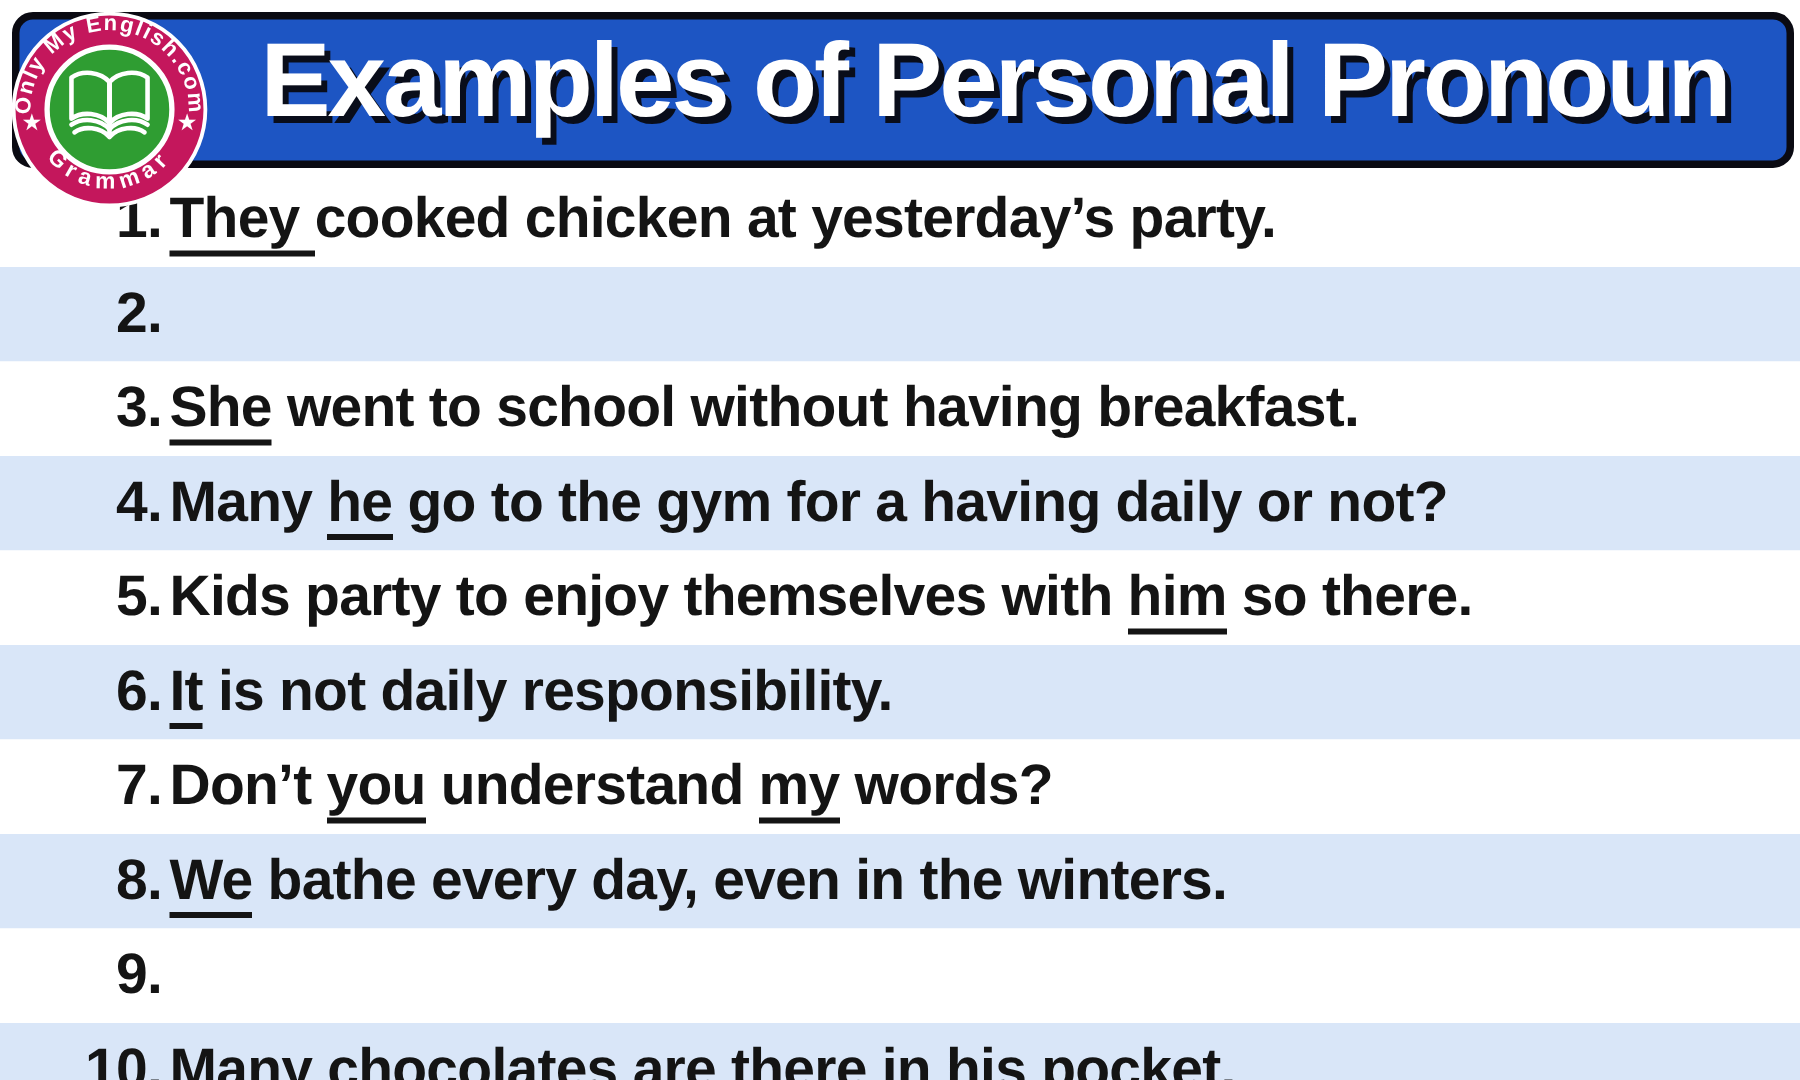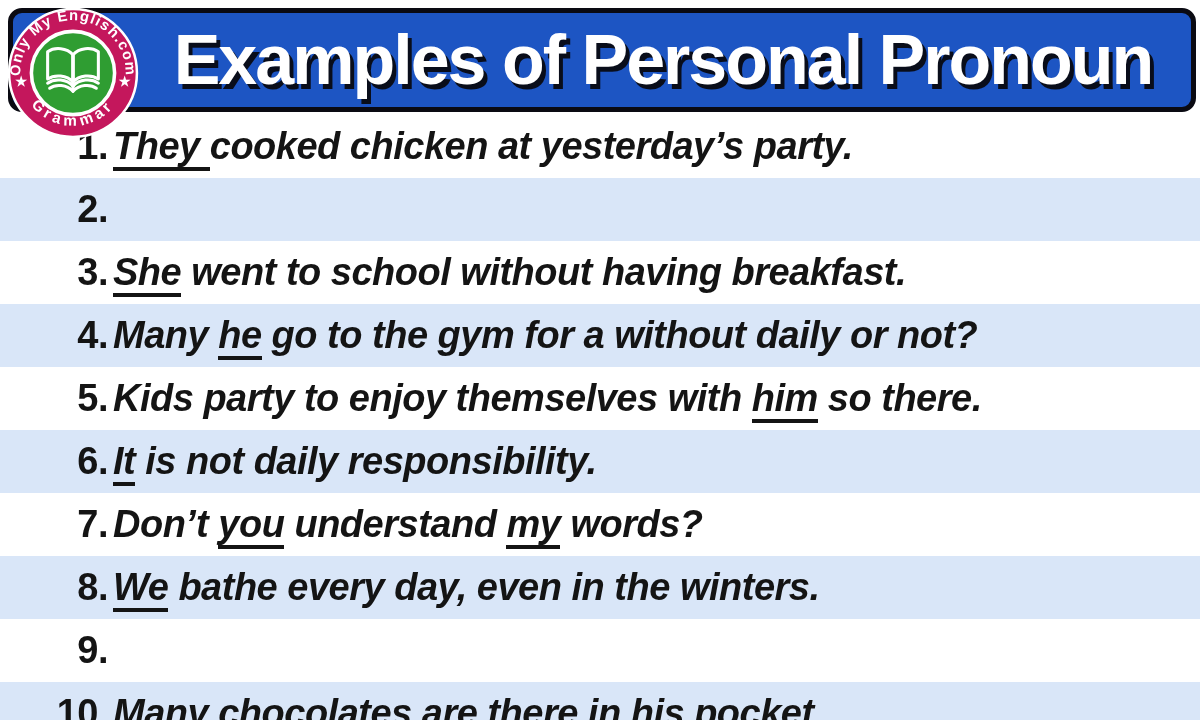--- a/index.html
+++ b/index.html
@@ -11,21 +11,21 @@
     font-family:"Liberation Sans", sans-serif;
   }
   
   .header{
     position:absolute;
     left:8px;top:8px;
     width:1178px;height:94px;
     background:var(--header-bg,#1d55c3);
     border:5px solid var(--header-border,#0a0a12);
     border-radius:14px;
-    display:flex;align-items:center;
+    display:flex;align-items:flex-start;
   }
   .title{
     flex:1;
     text-align:center;
     padding-left:122px;
     color:var(--title-text,#ffffff);
     font-size:70px;
     font-weight:bold;
     letter-spacing:-2px;
     white-space:nowrap;
@@ -57,21 +57,21 @@
     font-weight:bold;
     letter-spacing:-0.5px;
     white-space:pre;
   }
   .row:nth-child(even){background:var(--row-alt,#d9e6f8);}
   .num{
     flex:none;
     width:108px;
     text-align:right;
   }
-  .txt{margin-left:5px;font-style:italic;}
+  .txt{margin-left:5px;}
   .u{border-bottom:4px solid var(--text,#141414);}
 </style>
 </head>
 <body>
 
 <div class="page">
 
   <div class="header">
     <div class="title">Examples of Personal Pronoun</div>
   </div>
@@ -99,21 +99,21 @@
       <path d="M93,78 C86,73 74,74 68,81"></path>
       <path d="M45,83 C51,78.5 62,79.5 68,86"></path>
       <path d="M91,83 C85,78.5 74,79.5 68,86"></path>
     </g>
   </svg>
 
   <ol class="list">
       <li class="row"><span class="num">1.</span><span class="txt"><span class="u">They </span><span>cooked chicken at yesterday’s party.</span></span></li>
       <li class="row"><span class="num">2.</span></li>
       <li class="row"><span class="num">3.</span><span class="txt"><span class="u">She</span><span> went to school without having breakfast.</span></span></li>
-      <li class="row"><span class="num">4.</span><span class="txt"><span>Many </span><span class="u">he</span><span> go to the gym for a without daily or not?</span></span></li>
+      <li class="row"><span class="num">4.</span><span class="txt"><span>Many </span><span class="u">he</span><span> go to the gym for a having daily or not?</span></span></li>
       <li class="row"><span class="num">5.</span><span class="txt"><span>Kids party to enjoy themselves with </span><span class="u">him</span><span> so there.</span></span></li>
       <li class="row"><span class="num">6.</span><span class="txt"><span class="u">It</span><span> is not daily responsibility.</span></span></li>
       <li class="row"><span class="num">7.</span><span class="txt"><span>Don’t </span><span class="u">you</span><span> understand </span><span class="u">my</span><span> words?</span></span></li>
       <li class="row"><span class="num">8.</span><span class="txt"><span class="u">We</span><span> bathe every day, even in the winters.</span></span></li>
       <li class="row"><span class="num">9.</span></li>
       <li class="row"><span class="num">10.</span><span class="txt"><span>Many chocolates are there in </span><span class="u">his</span><span> pocket.</span></span></li>
     </ol>
 
 </div>
 

